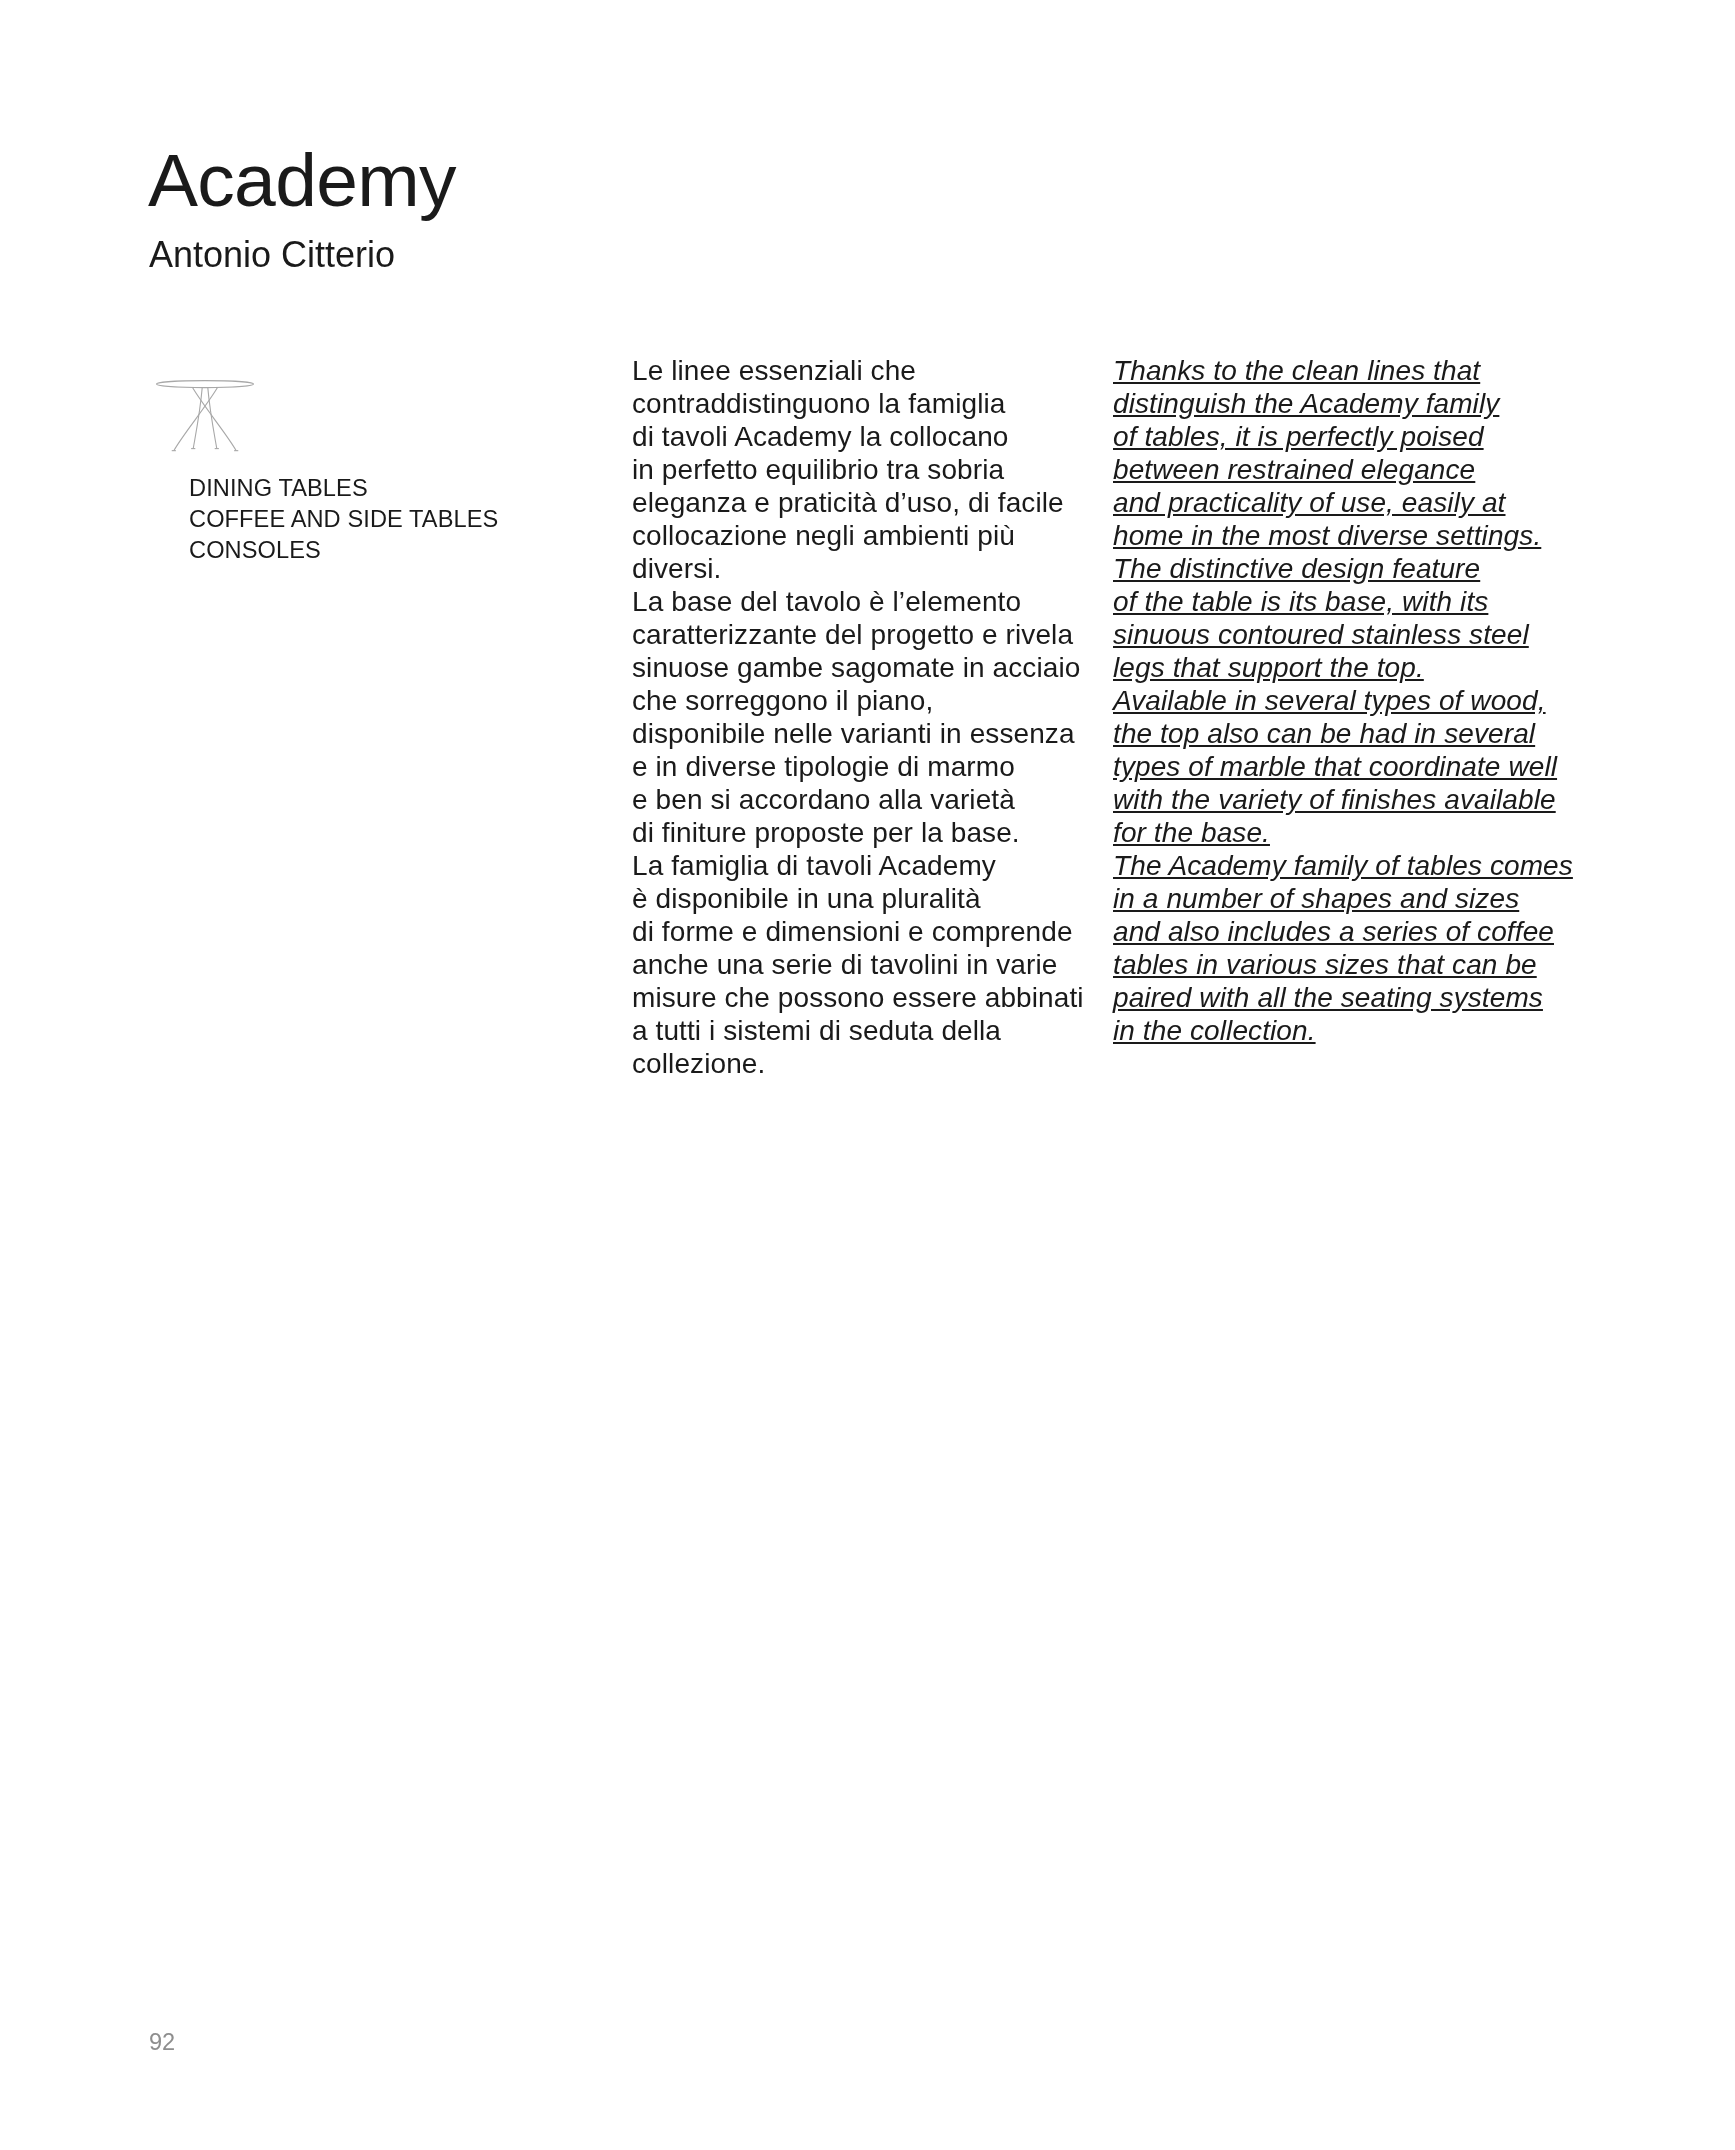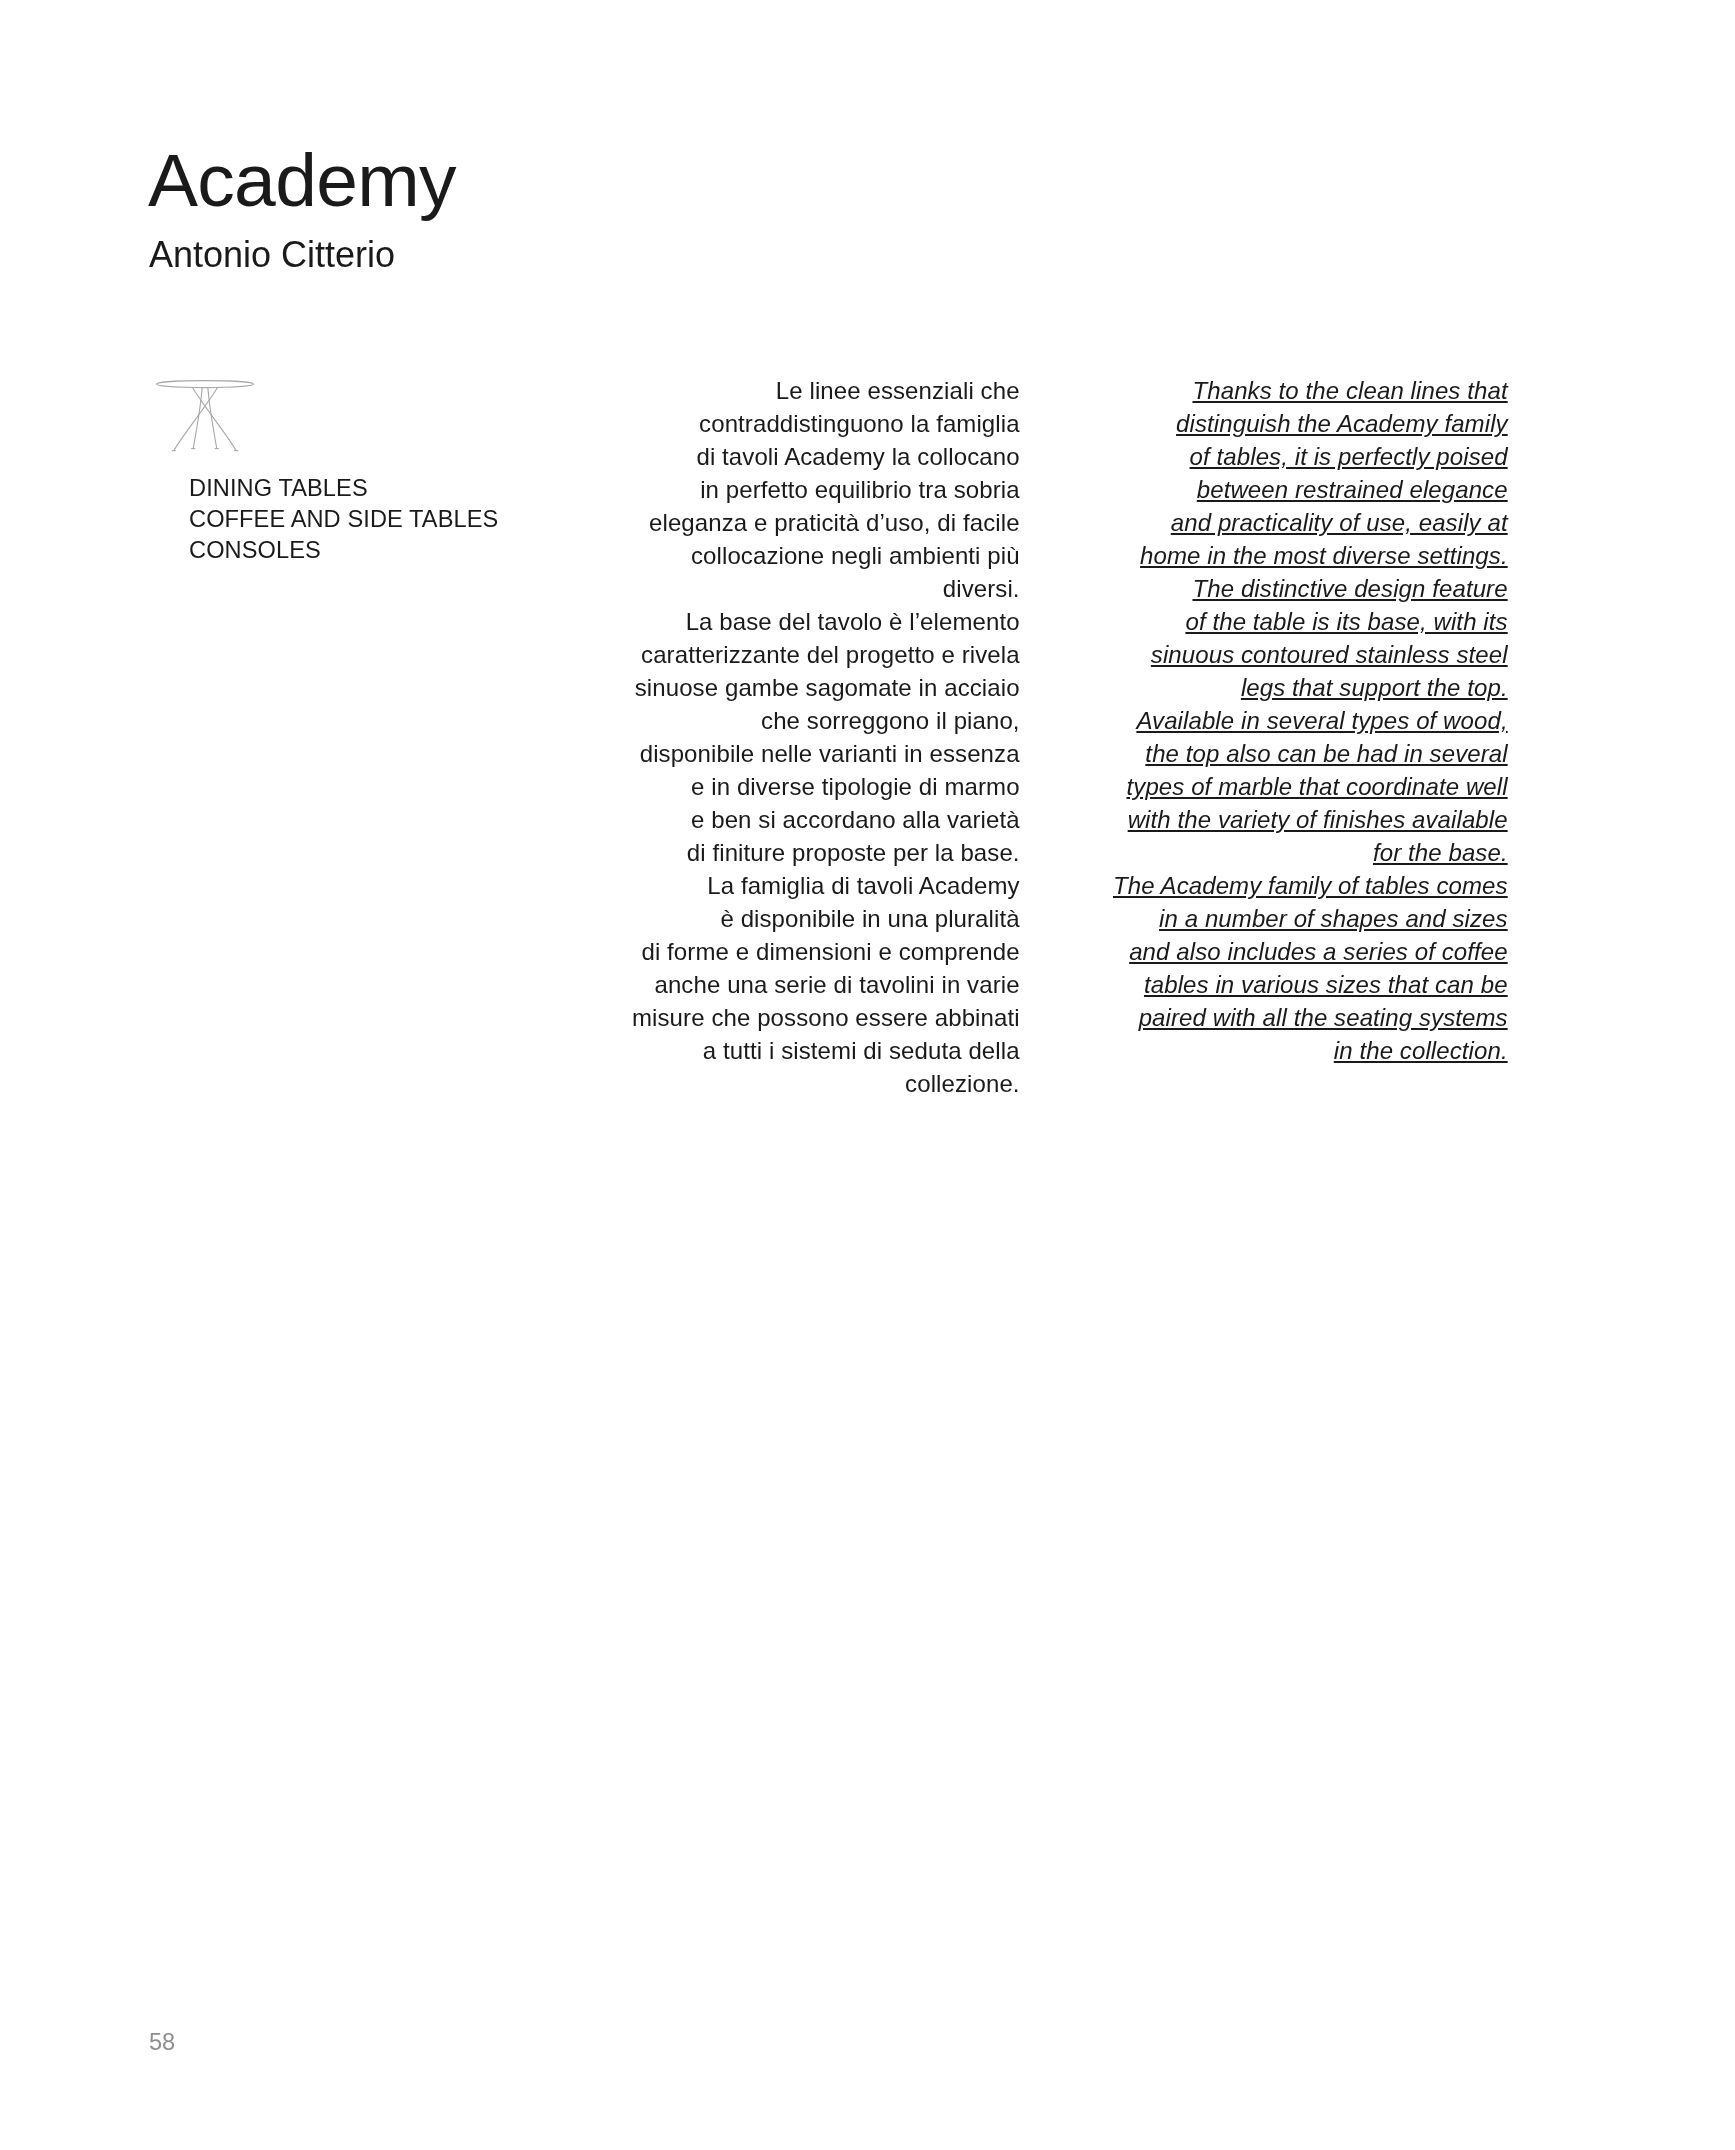--- a/index.html
+++ b/index.html
@@ -49,27 +49,26 @@
     top: 473px;
     font-size: 23.6px;
     line-height: 31px;
     color: #1a1a1a;
     white-space: pre-line;
     letter-spacing: 0.1px;
     margin-left: 40px;
   }
   .body-col {
     position: absolute;
-    top: 374px;
-    font-size: 24px;
+    top: 354px;
+    font-size: 28px;
     line-height: 33px;
     color: #1a1a1a;
     white-space: pre-line;
     letter-spacing: 0.1px;
-    text-align: right;
   }
   .body-col.italian { left: 632px; }
   .body-col.english { left: 1113px; font-style: italic; text-decoration: underline; }
   .page-number {
     position: absolute;
     left: 149px;
     top: 2029px;
     font-size: 23.6px;
     color: #8e8e8e;
   }
@@ -142,16 +141,16 @@
 types of marble that coordinate well
 with the variety of finishes available
 for the base.
 The Academy family of tables comes
 in a number of shapes and sizes
 and also includes a series of coffee
 tables in various sizes that can be
 paired with all the seating systems
 in the collection.</div>
 
-  <div class="page-number">58</div>
+  <div class="page-number">92</div>
 
 </div>
 
 
 </body></html>

